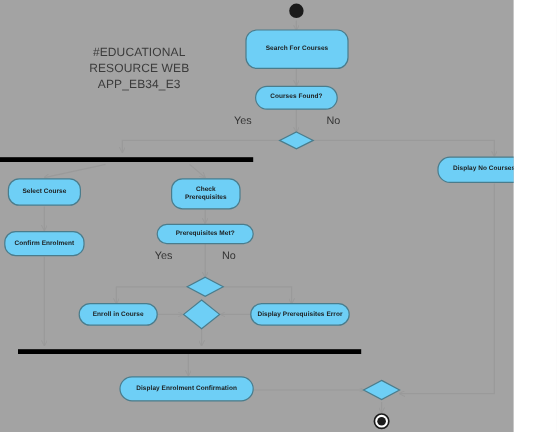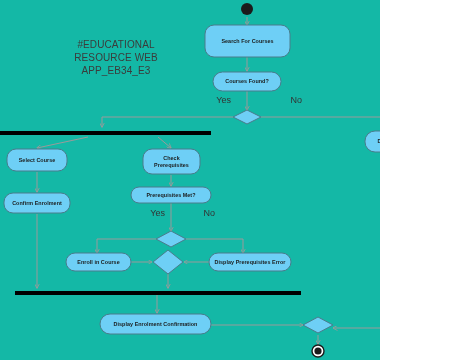--- a/index.html
+++ b/index.html
@@ -5,23 +5,23 @@
   html, body {
     margin: 0;
     padding: 0;
     background: #ffffff;
   }
   body {
     font-family: "Liberation Sans", sans-serif;
   }
   #canvas {
     position: relative;
-    width: 380px;
+    width: 428px;
     height: 360px;
-    background: #14b8a6;
+    background: #a3a3a3;
     overflow: hidden;
   }
   #diagram-svg {
     position: absolute;
     left: 0;
     top: 0;
     width: 464px;
     height: 360px;
   }
   .diagram-title {
@@ -46,21 +46,21 @@
     font-weight: bold;
     color: #1b1b1b;
     line-height: 6.4px;
     pointer-events: none;
     letter-spacing: 0.05px;
   }
   .edge-label {
     position: absolute;
     font-size: 9px;
     color: #333333;
-    text-align: right;
+    text-align: left;
   }
 </style>
 </head>
 <body>
 
 <div id="canvas">
 
   <svg id="diagram-svg" viewBox="0 0 464 360">
     <defs>
       <marker id="arrow" viewBox="0 0 10 10" refX="9" refY="5" markerWidth="5" markerHeight="5" orient="auto-start-reverse">

